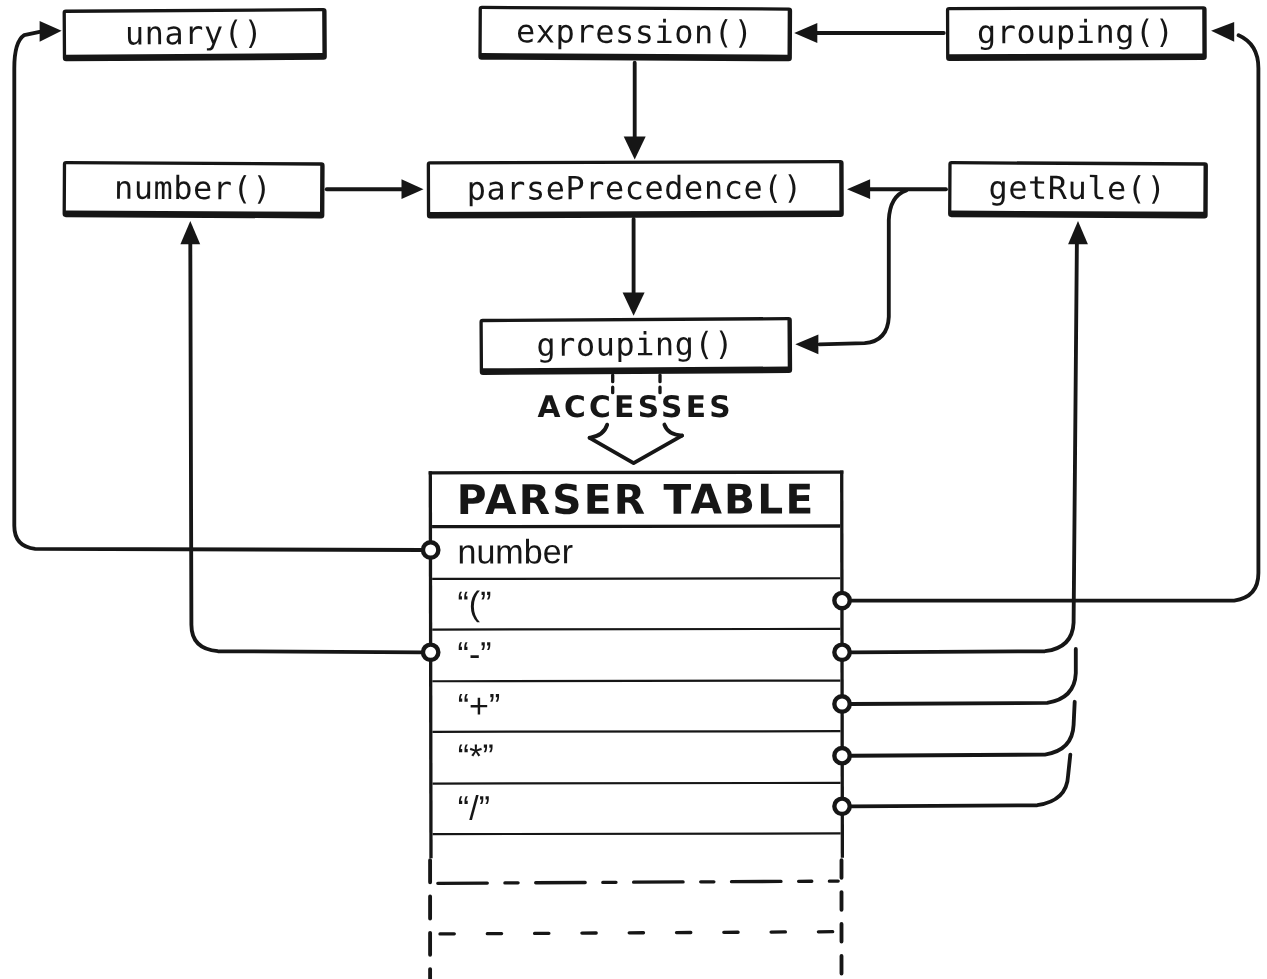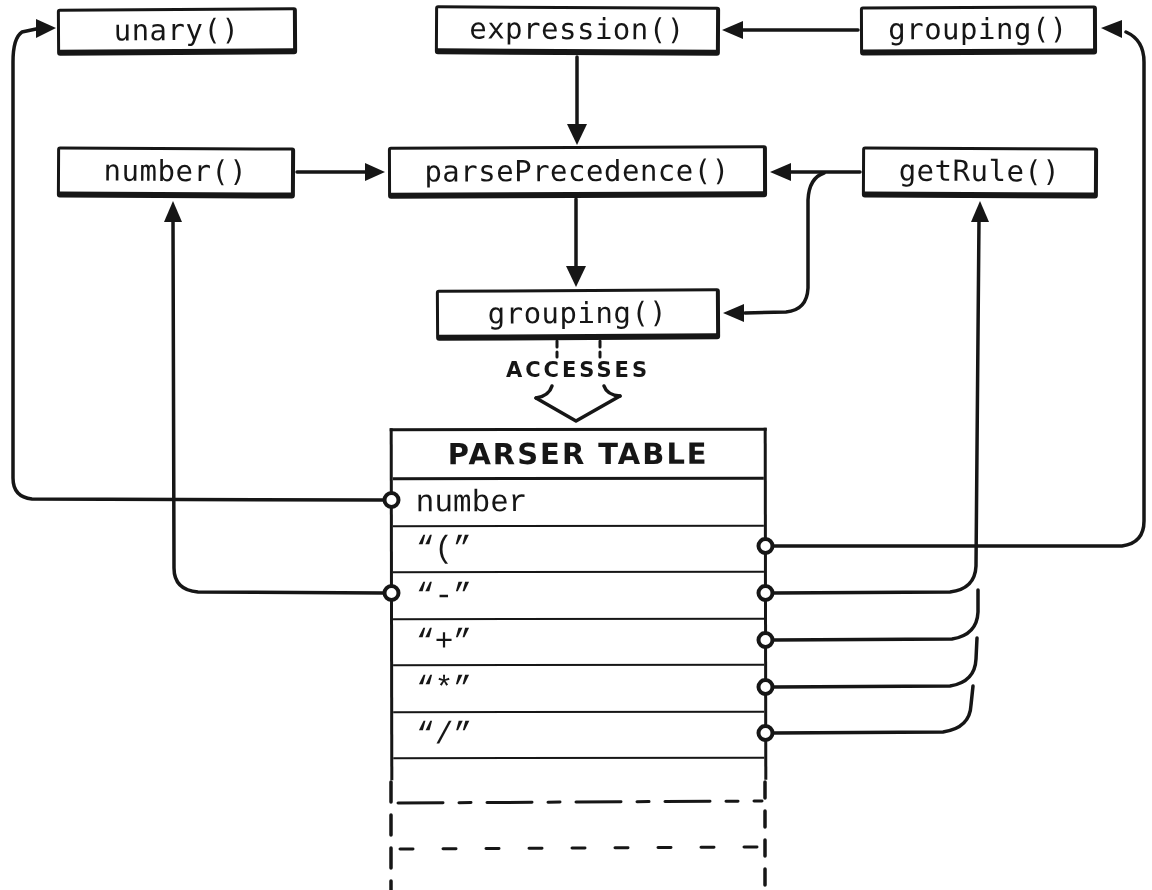--- a/index.html
+++ b/index.html
@@ -19,41 +19,41 @@
     font-family:"DejaVu Sans Mono", monospace;
     font-size:29px; letter-spacing:0.5px;
     z-index:2; white-space:nowrap;
   }
   .r1 { transform:rotate(-0.35deg); }
   .r2 { transform:rotate(0.3deg); }
   .r3 { transform:rotate(-0.2deg); }
   .accesses {
     position:absolute; left:480px; top:356px; width:196px; height:28px;
     display:flex; align-items:center; justify-content:center;
-    font-size:21px; letter-spacing:3px; font-weight:bold;
+    font-size:27px; letter-spacing:3px; font-weight:bold;
     z-index:2;
   }
   .ptable {
     position:absolute; left:390px; top:428px; width:377px; height:352px;
     box-sizing:border-box; background:transparent;
     border:3.5px solid var(--ink); border-bottom:none;
     z-index:2; transform:rotate(-0.1deg);
   }
   .pt-header {
     box-sizing:border-box; height:49px;
     border-bottom:3px solid var(--ink);
     display:flex; align-items:center; justify-content:center;
-    font-size:29px; letter-spacing:2px; font-weight:bold;
+    font-size:37px; letter-spacing:2px; font-weight:bold;
   }
   .pt-row {
     box-sizing:border-box; height:46.5px;
     border-bottom:2.5px solid var(--ink);
     display:flex; align-items:center;
     padding-left:23px;
-    font-family:Liberation Mono, monospace;
+    font-family:Liberation Sans, sans-serif;
     font-size:31px;
   }
   svg.wires {
     position:absolute; left:0; top:0; z-index:5; pointer-events:none;
   }
   .wire { stroke:var(--ink); stroke-width:3.5; fill:none;
           stroke-linecap:round; stroke-linejoin:round; }
   .thin { stroke-width:3; }
   .head { fill:var(--ink); stroke:none; }
   .port { fill:var(--paper); stroke:var(--ink); stroke-width:4; }

